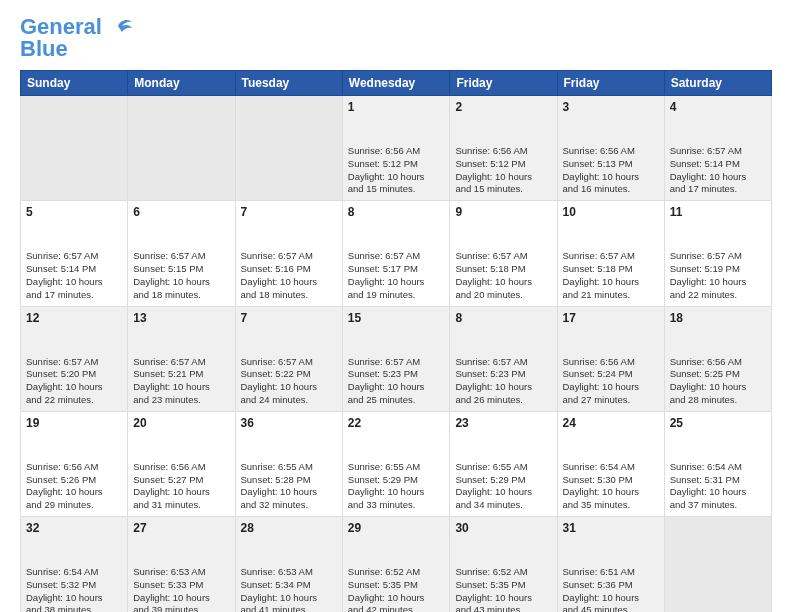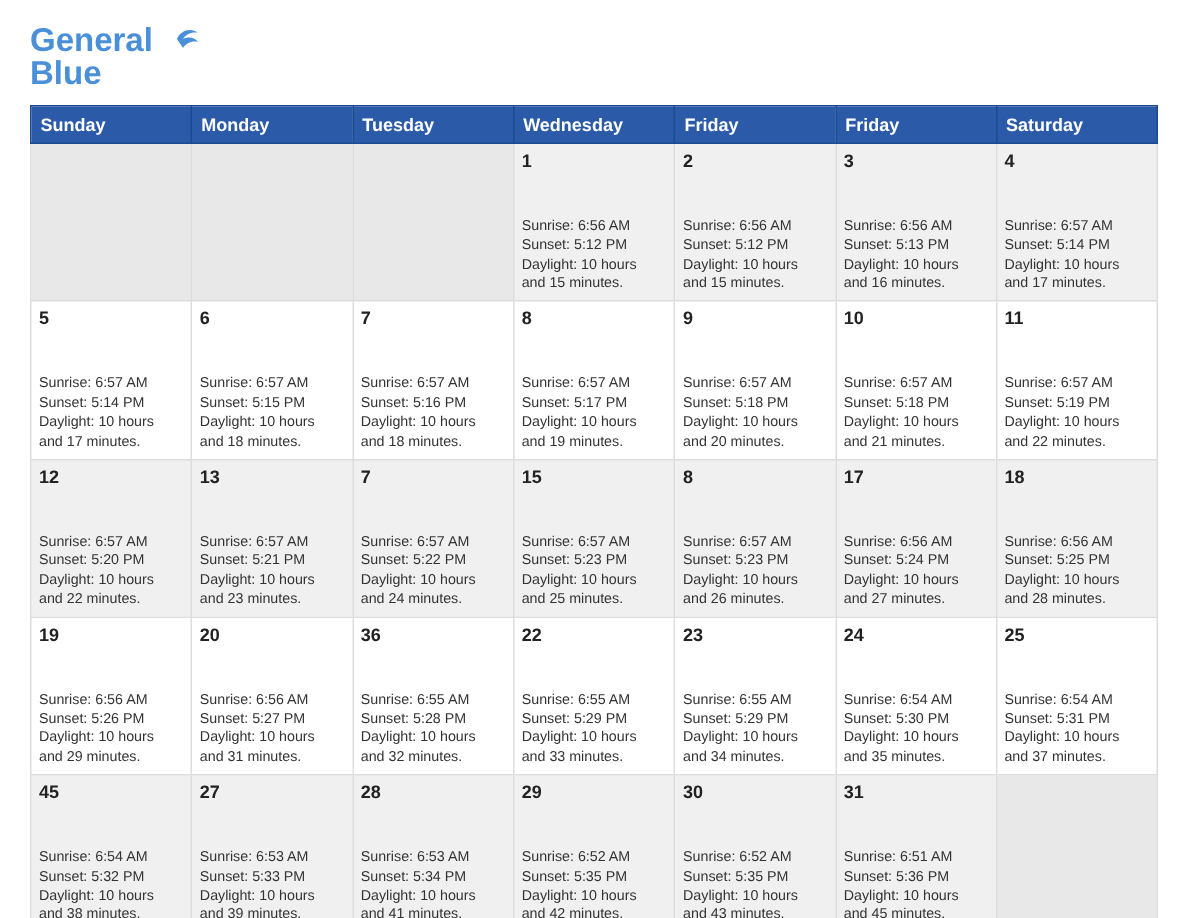--- a/index.html
+++ b/index.html
@@ -308,21 +308,21 @@
           <td>
             <div class="day-number">25</div>
             <div class="cell-text" style="white-space: pre-line;">Sunrise: 6:54 AM
 Sunset: 5:31 PM
 Daylight: 10 hours
 and 37 minutes.</div>
           </td>
         </tr>
         <tr class="row-shaded">
           <td>
-            <div class="day-number">45</div>
+            <div class="day-number">32</div>
             <div class="cell-text" style="white-space: pre-line;">Sunrise: 6:54 AM
 Sunset: 5:32 PM
 Daylight: 10 hours
 and 38 minutes.</div>
           </td>
           <td>
             <div class="day-number">27</div>
             <div class="cell-text" style="white-space: pre-line;">Sunrise: 6:53 AM
 Sunset: 5:33 PM
 Daylight: 10 hours

